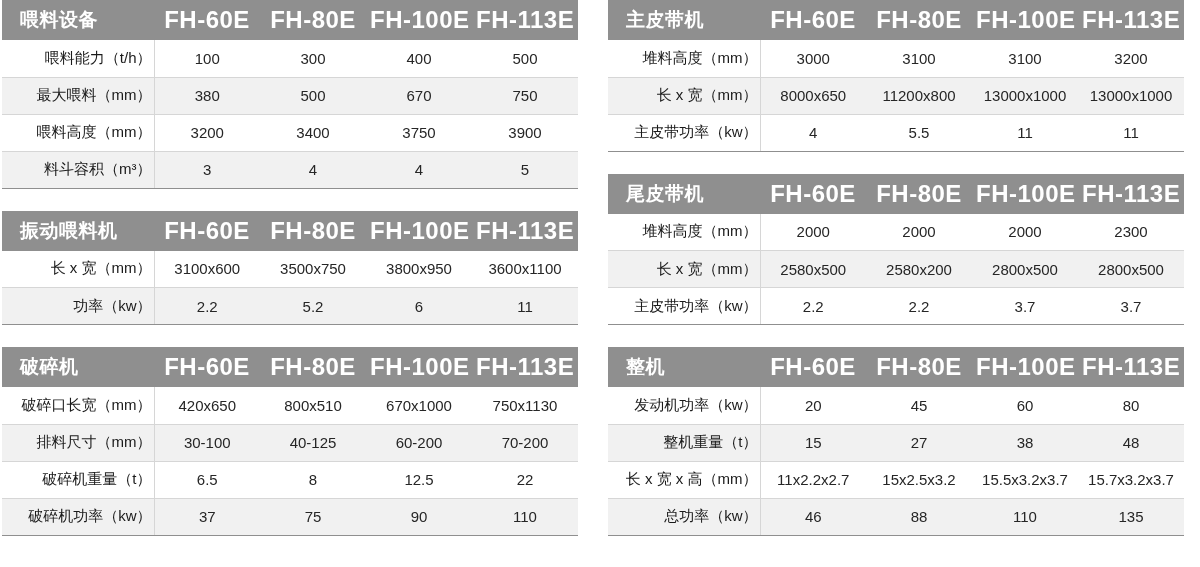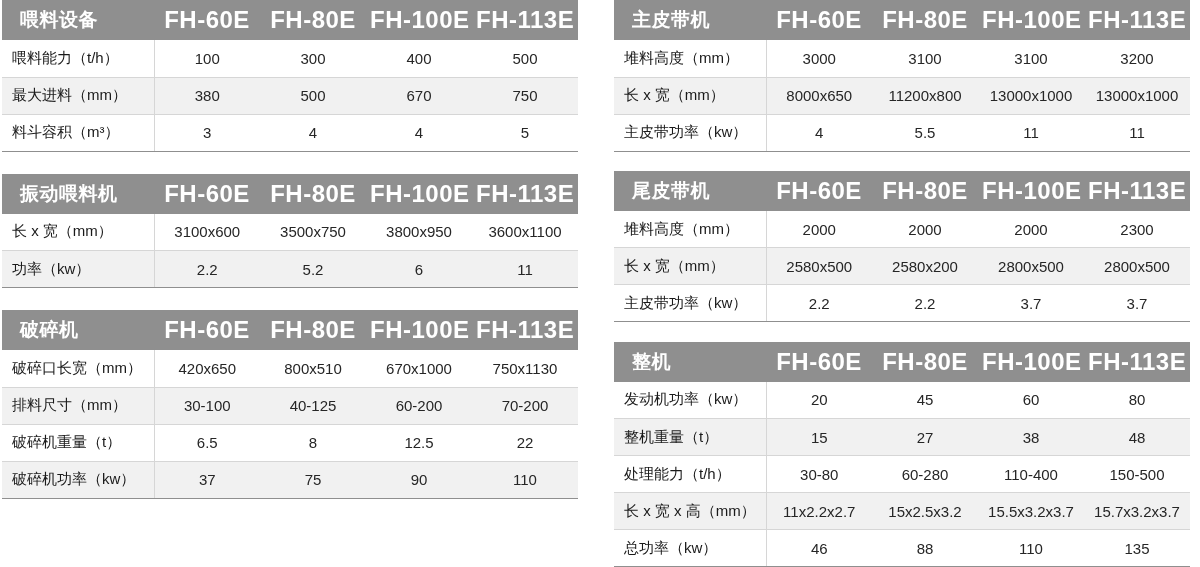--- a/index.html
+++ b/index.html
@@ -6,21 +6,21 @@
   html, body {
     margin: 0; padding: 0;
     width: 1200px; height: 567px;
     background: #ffffff;
     font-family: "Liberation Sans", sans-serif;
   }
   .page {
     width: 1200px; height: 567px;
     position: relative;
     display: flex;
-    gap: 22px;
+    gap: 16px;
     padding: 0;
     overflow: hidden;
   }
   .col {
     width: 578px;
     display: flex;
     flex-direction: column;
   }
   .col-left { padding-left: 2px; }
   .col-right { padding-left: 14px; }
@@ -51,21 +51,21 @@
   table.spec tbody td {
     height: 37px;
     font-size: 15px;
     color: #262626;
     text-align: center;
     padding: 0 2px;
     border-bottom: 1px solid #d6d6d6;
     white-space: nowrap;
   }
   table.spec tbody td.rowlabel {
-    text-align: left;
+    text-align: right;
     padding-left: 10px;
     border-right: 1px solid #d6d6d6;
     color: #1a1a1a;
     font-size: 15px;
   }
   table.spec tbody tr:last-child td { border-bottom: 1px solid #8f8f8f; margin-top: 28px; }
   table.spec tbody tr:nth-child(odd) td { background: #ffffff; }
   table.spec tbody tr:nth-child(even) td { background: #f1f1f1; }
 
   
@@ -98,25 +98,32 @@
       </thead>
       <tbody>
         <tr>
           <td class="rowlabel">喂料能力（t/h）</td>
           <td>100</td>
           <td>300</td>
           <td>400</td>
           <td>500</td>
         </tr>
         <tr>
-          <td class="rowlabel">最大进料（mm）</td>
+          <td class="rowlabel">最大喂料（mm）</td>
           <td>380</td>
           <td>500</td>
           <td>670</td>
           <td>750</td>
+        </tr>
+        <tr>
+          <td class="rowlabel">喂料高度（mm）</td>
+          <td>3200</td>
+          <td>3400</td>
+          <td>3750</td>
+          <td>3900</td>
         </tr>
         <tr>
           <td class="rowlabel">料斗容积（m³）</td>
           <td>3</td>
           <td>4</td>
           <td>4</td>
           <td>5</td>
         </tr>
       </tbody>
     </table>
@@ -321,27 +328,20 @@
           <td>60</td>
           <td>80</td>
         </tr>
         <tr>
           <td class="rowlabel">整机重量（t）</td>
           <td>15</td>
           <td>27</td>
           <td>38</td>
           <td>48</td>
         </tr>
-        <tr>
-          <td class="rowlabel">处理能力（t/h）</td>
-          <td>30-80</td>
-          <td>60-280</td>
-          <td>110-400</td>
-          <td>150-500</td>
-        </tr>
         <tr class="small">
           <td class="rowlabel">长 x 宽 x 高（mm）</td>
           <td>11x2.2x2.7</td>
           <td>15x2.5x3.2</td>
           <td>15.5x3.2x3.7</td>
           <td>15.7x3.2x3.7</td>
         </tr>
         <tr>
           <td class="rowlabel">总功率（kw）</td>
           <td>46</td>

